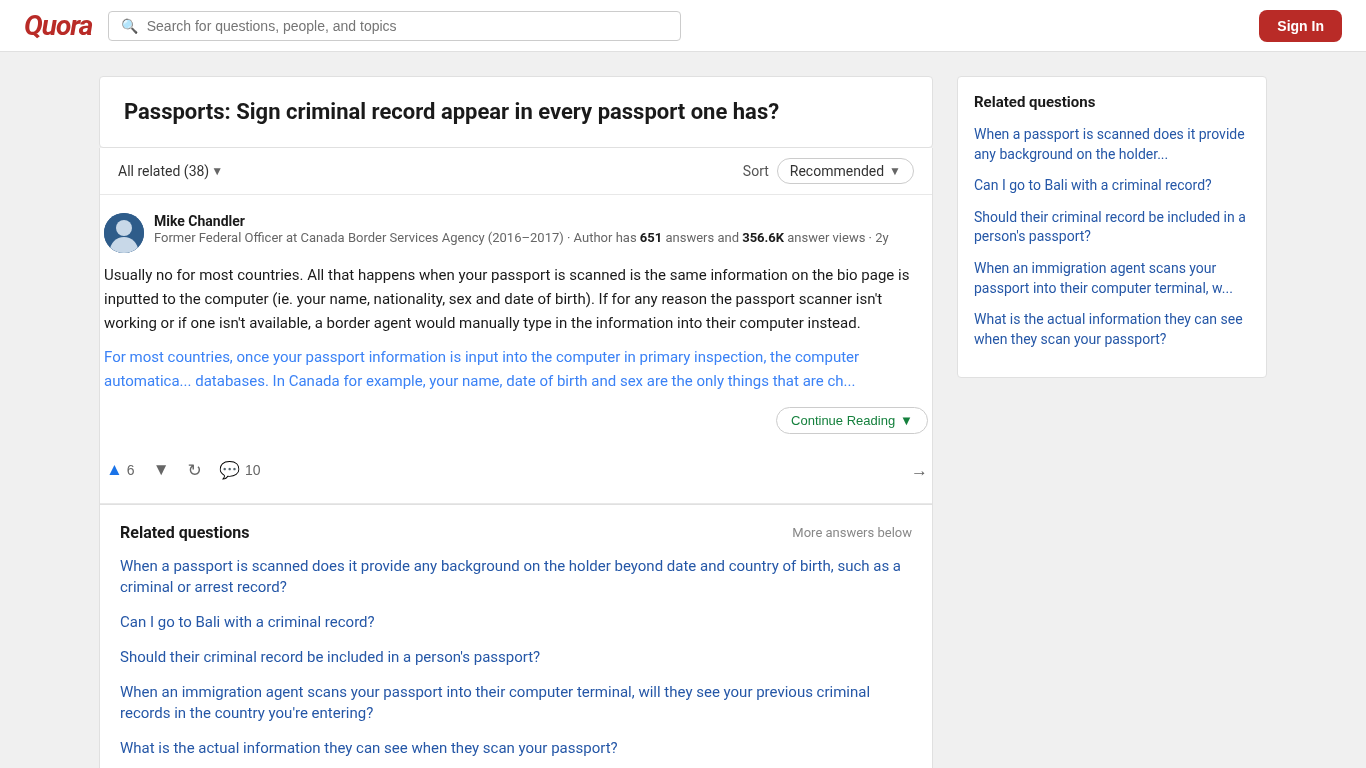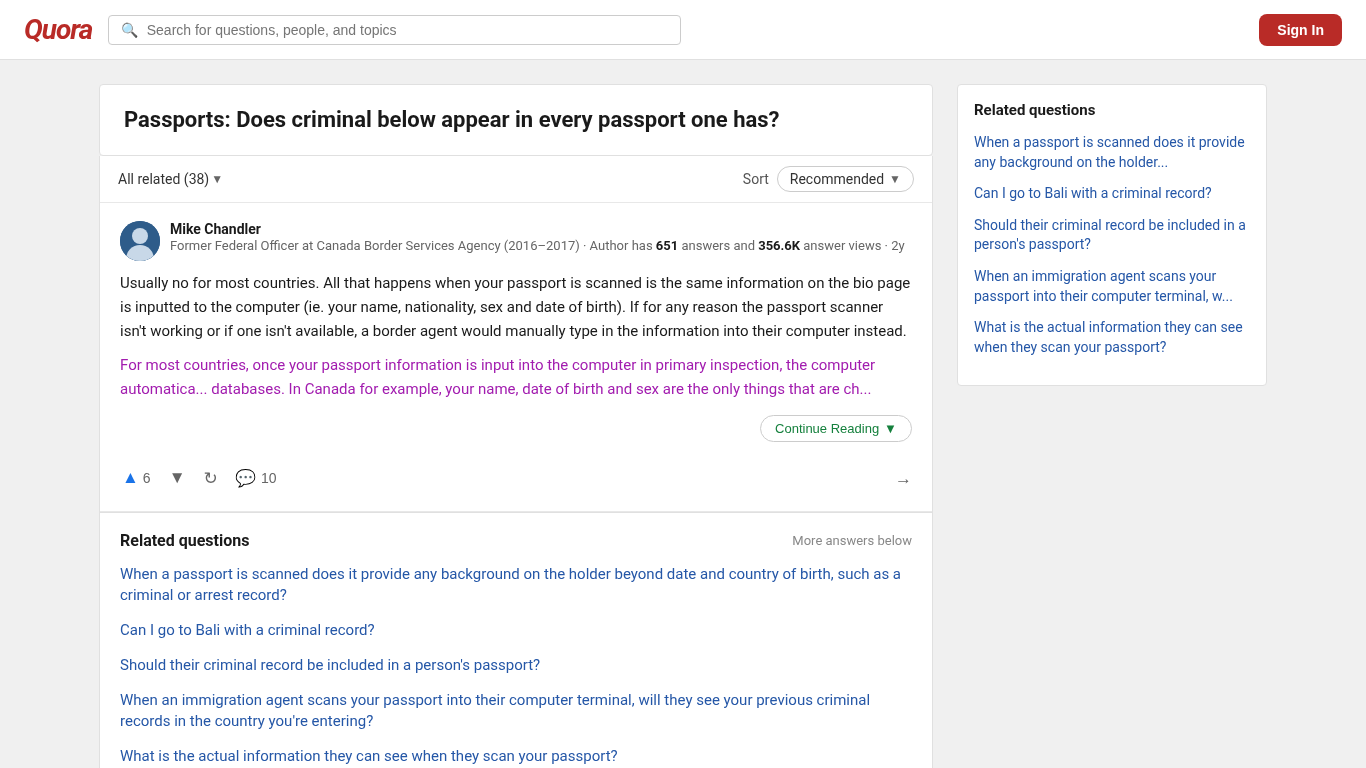--- a/index.html
+++ b/index.html
@@ -7,21 +7,21 @@
       font-family: -apple-system, BlinkMacSystemFont, 'Segoe UI', Roboto, sans-serif;
       background-color: #f0f0f0;
       color: #333;
       font-size: 15px;
     }
 
     
     .header {
       background: #fff;
       border-bottom: 1px solid #e0e0e0;
-      height: 60px;
+      height: 52px;
       display: flex;
       align-items: center;
       padding: 0 24px;
       gap: 16px;
       position: sticky;
       top: 0;
       z-index: 100;
     }
     .logo {
       font-size: 28px;
@@ -135,21 +135,21 @@
       border-radius: 20px;
       padding: 4px 12px;
       cursor: pointer;
       font-size: 14px;
       color: #333;
       background: #fff;
     }
 
     
     .answer-card {
-      padding: 18px 20px;
+      padding: 18px 4px;
       border-bottom: 1px solid #e8e8e8;
     }
     .answer-author-row {
       display: flex;
       align-items: flex-start;
       gap: 10px;
       margin-bottom: 10px;
     }
     .avatar {
       width: 40px;
@@ -206,21 +206,21 @@
       line-height: 1.4;
     }
     .author-bio strong { color: #1a1a1a; }
     .answer-body {
       font-size: 15px;
       color: #1a1a1a;
       line-height: 1.6;
       margin-bottom: 10px;
     }
     .answer-body-fade {
-      color: #a21caf;
+      color: #3b82f6;
       font-size: 15px;
       line-height: 1.6;
       margin-bottom: 14px;
       position: relative;
     }
     .continue-reading-btn {
       display: inline-flex;
       align-items: center;
       gap: 5px;
       border: 1px solid #ccc;
@@ -341,21 +341,21 @@
   </div>
   <div class="header-spacer"></div>
   <button class="sign-in-btn">Sign In</button>
 </header>
 
 <div class="main-container">
 
   <div class="left-column">
 
     <div class="question-card">
-      <h1 class="question-title">Passports: Does criminal below appear in every passport one has?</h1>
+      <h1 class="question-title">Passports: Sign criminal record appear in every passport one has?</h1>
     </div>
 
     <div class="answers-section">
 
       <div class="sort-bar">
         <div class="all-related">
           <span>All related (38)</span>
           <span class="chevron">▼</span>
         </div>
         <div class="sort-right">

